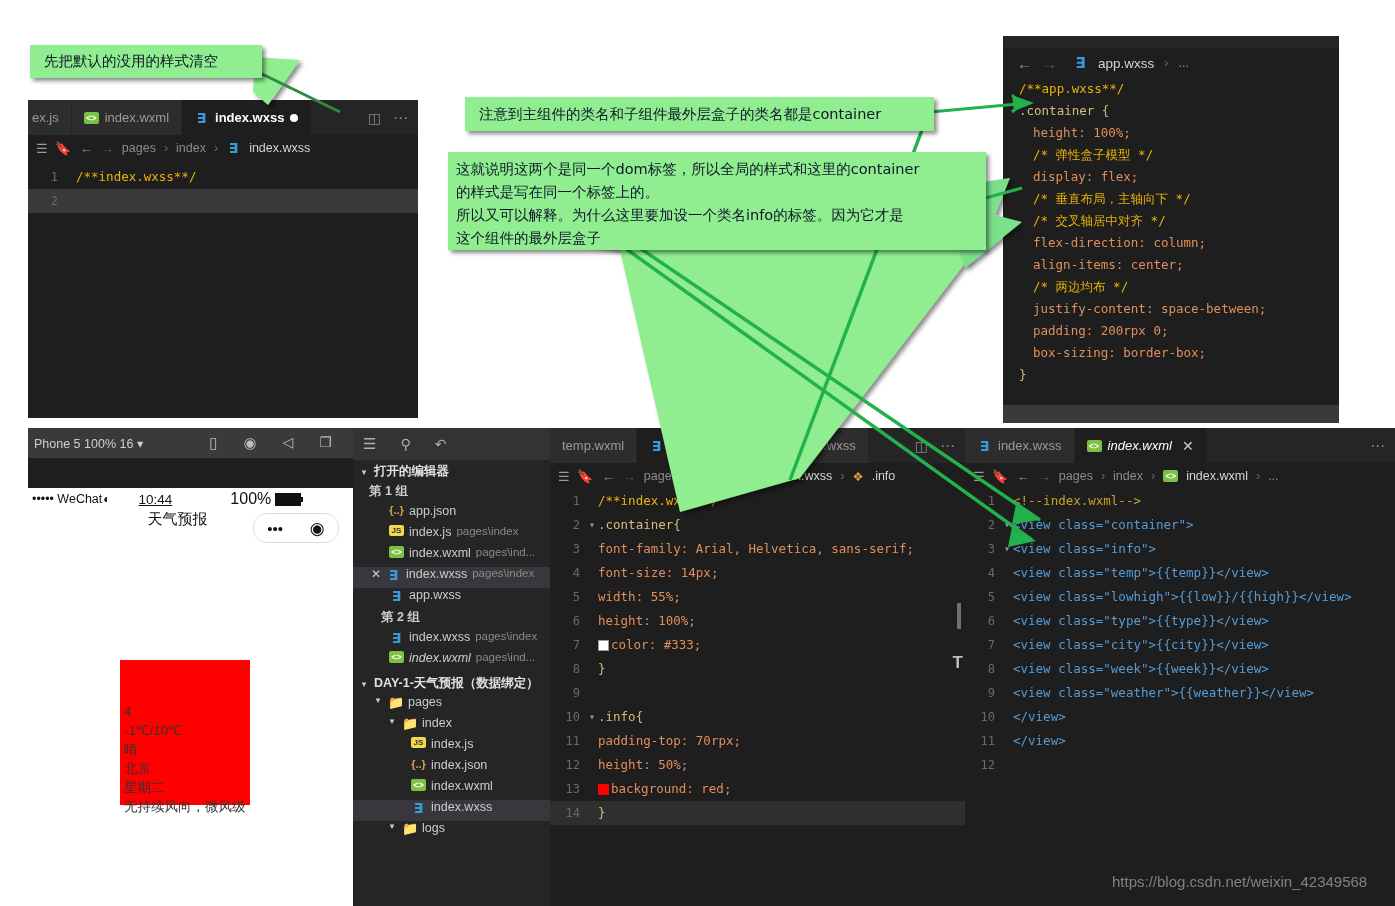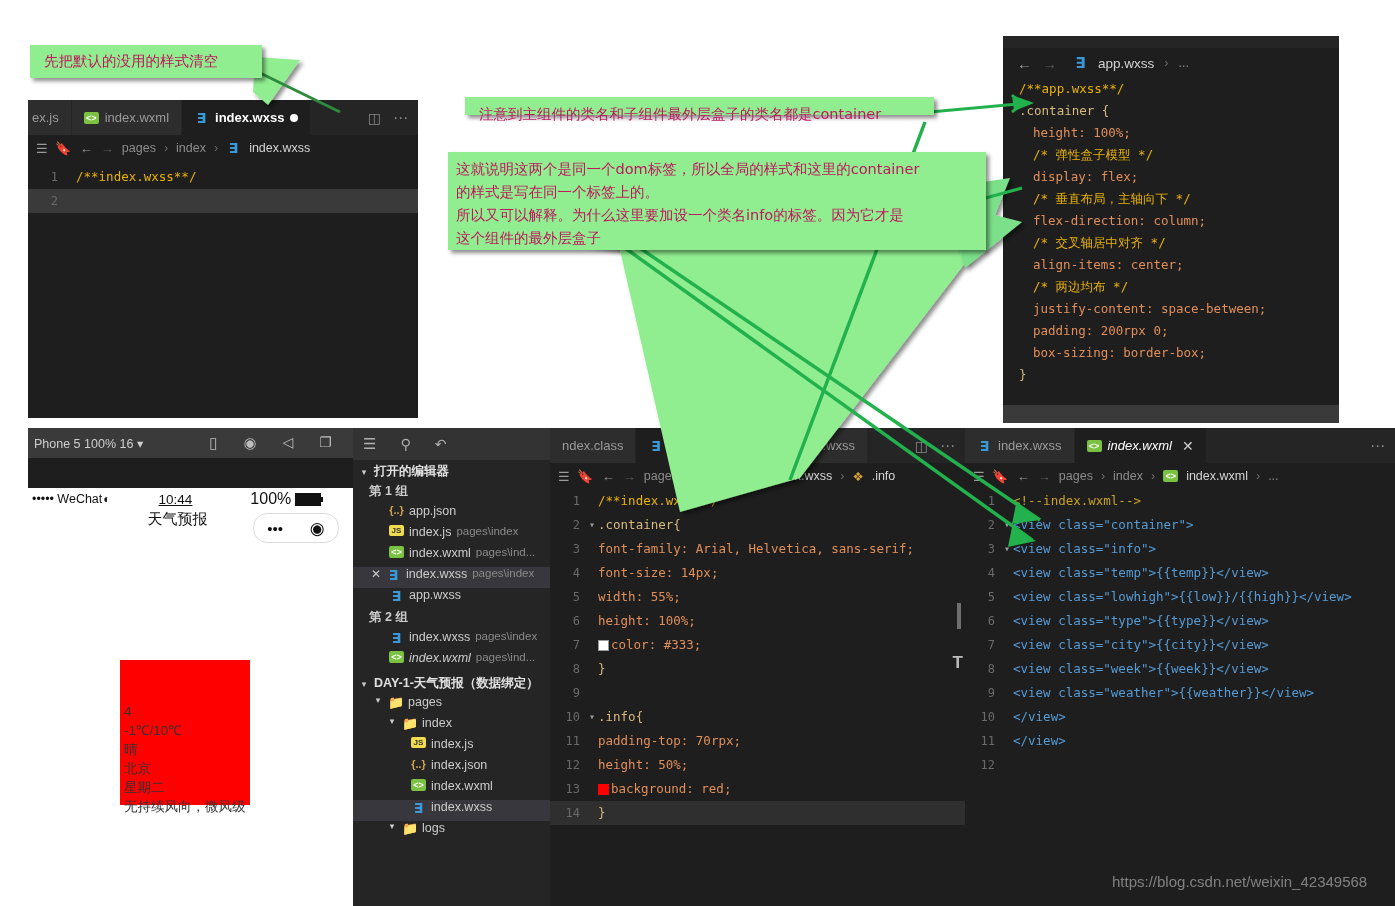--- a/index.html
+++ b/index.html
@@ -65,21 +65,21 @@
   .caret{display:inline-block;width:10px;text-align:center;color:#cccccc;font-size:9px;}
   .fi{display:inline-block;width:15px;text-align:center;font-size:11px;font-weight:bold;}
   .fi-js{background:#f0db4f;color:#333;border-radius:2px;font-size:8px;padding:1px 0;}
   .fi-json{color:#cfa44d;}
   .fi-wxml{background:#7cc242;color:#fff;border-radius:2px;font-size:9px;padding:1px 0;}
   .fi-wxss{color:#3a9ad9;font-style:normal;font-size:14px;}
   .fi-folder{color:#c98a5a;font-size:13px;}
   .fi-folder2{color:#6f8f5f;font-size:13px;}
 
   
-  .callout{position:absolute;background:#90ee90;color:#be185d;font-size:14.5px;line-height:21px;
+  .callout{position:absolute;background:#90ee90;color:#0f172a;font-size:14.5px;line-height:21px;
            box-shadow:3px 3px 4px rgba(0,0,0,.45);padding:8px 12px;white-space:pre;z-index:40;
            font-family:"DejaVu Sans","Liberation Sans",sans-serif;}
   .arrows{position:absolute;left:0;top:0;width:1395px;height:906px;pointer-events:none;z-index:35;}
   .watermark{position:absolute;color:rgba(210,210,210,.55);font-size:15px;z-index:50;white-space:nowrap;}
 </style>
 </head>
 <body>
 
 <div class="root">
 
@@ -151,24 +151,24 @@
       <div class="ln" style="height:22px;padding-left:14px;">
         <span class="txt c-com">/* 弹性盒子模型 */</span>
         </div>
       <div class="ln" style="height:22px;padding-left:14px;">
         <span class="txt c-prop">display: flex;</span>
         </div>
       <div class="ln" style="height:22px;padding-left:14px;">
         <span class="txt c-com">/* 垂直布局，主轴向下 */</span>
         </div>
       <div class="ln" style="height:22px;padding-left:14px;">
+        <span class="txt c-com">/* 交叉轴居中对齐 */</span>
+        </div>
+      <div class="ln" style="height:22px;padding-left:14px;">
         <span class="txt c-prop">flex-direction: column;</span>
-        </div>
-      <div class="ln" style="height:22px;padding-left:14px;">
-        <span class="txt c-com">/* 交叉轴居中对齐 */</span>
         </div>
       <div class="ln" style="height:22px;padding-left:14px;">
         <span class="txt c-prop">align-items: center;</span>
         </div>
       <div class="ln" style="height:22px;padding-left:14px;">
         <span class="txt c-com">/* 两边均布 */</span>
         </div>
       <div class="ln" style="height:22px;padding-left:14px;">
         <span class="txt c-prop">justify-content: space-between;</span>
         </div>
@@ -195,21 +195,21 @@
         <span style="font-size:15px;">◉</span>
         <span style="font-size:14px;">◁</span>
         <span style="font-size:14px;">❐</span>
       </span>
     </div>
     <div style="height:30px;background:#1e1e1e;"></div>
     <div class="phone" style="position:absolute;left:0px;top:60px;width:325px;height:418px;">
       <div class="statusbar">
         <span style="margin-left:4px;font-size:12.5px;">••••• WeChat</span>
         <span style="font-size:12px;margin-left:1px;">◐</span>
-        <span style="margin-left:48px;font-size:13.5px;text-decoration:underline;">10:44</span>
+        <span style="margin-left:28px;font-size:13.5px;text-decoration:underline;">10:44</span>
         <span style="margin-left:58px;font-size:16px;">100%</span>
         <span style="margin-left:4px;display:inline-block;width:24px;height:11px;border:1px solid #111;background:#111;"></span>
         <span style="display:inline-block;width:2px;height:5px;background:#111;"></span>
       </div>
       <div class="navbar">
         <span style="font-size:15px;color:#111;margin-right:26px;">天气预报</span>
         <span class="capsule">
           <span style="font-size:15px;color:#111;">•••</span>
           <span style="font-size:17px;color:#111;">◉</span>
         </span>
@@ -259,21 +259,21 @@
       <span style="font-size:12px;color:#ccc;">✕</span>
       <span class="fi fi-wxss">∃</span>
       <span>index.wxss</span>
       <span class="pathh">pages\index</span>
       </div>
     <div class="row" style="padding-left:36px;">
       <span class="fi fi-wxss">∃</span>
       <span>app.wxss</span>
       </div>
 
-    <div class="row" style="padding-left:16px;font-weight:bold;">
+    <div class="row" style="padding-left:28px;font-weight:bold;">
       <span>第 2 组</span>
       </div>
     <div class="row" style="padding-left:36px;">
       <span class="fi fi-wxss">∃</span>
       <span>index.wxss</span>
       <span class="pathh">pages\index</span>
       </div>
     <div class="row" style="padding-left:36px;">
       <span class="fi fi-wxml">&lt;&gt;</span>
       <span style="font-style:italic;">index.wxml</span>
@@ -313,21 +313,21 @@
     <div class="row" style="padding-left:34px;">
       <span class="caret">▾</span>
       <span class="fi fi-folder2">📁</span>
       <span>logs</span>
       </div>
   </div>
 
   <div class="panel" style="left:550px;top:428px;width:415px;height:478px;">
     <div class="tabbar">
       <div class="tab">
-        <span>ndex.class</span>
+        <span>temp.wxml</span>
       </div>
       <div class="tab active">
         <span class="fi fi-wxss">∃</span>
         <span>index.wxss</span>
         <span class="closex">✕</span>
       </div>
       <div class="tab">
         <span class="fi fi-wxss">∃</span>
         <span>app.wxss</span>
       </div>
@@ -546,21 +546,21 @@
     <line x1="960" y1="205" x2="1022" y2="188" stroke="#22b14c" stroke-width="3"></line>
 
     <line x1="625" y1="248" x2="1032" y2="540" stroke="#22b14c" stroke-width="3.5"></line>
     <polygon points="1036,541 1012,527 1008,547" fill="#22b14c"></polygon>
 
     <path d="M1012,95 L1022,104 L1012,112" fill="none" stroke="#22b14c" stroke-width="3"></path>
   </svg>
 
   <div class="callout" style="left:30px;top:45px;width:218px;height:33px;line-height:33px;padding:0 0 0 14px;">先把默认的没用的样式清空</div>
 
-  <div class="callout" style="left:465px;top:97px;width:455px;height:18px;line-height:34px;padding:0 0 0 14px;">注意到主组件的类名和子组件最外层盒子的类名都是container</div>
+  <div class="callout" style="left:465px;top:97px;width:455px;height:34px;line-height:34px;padding:0 0 0 14px;">注意到主组件的类名和子组件最外层盒子的类名都是container</div>
 
   <div class="callout" style="left:448px;top:152px;width:530px;height:92px;padding:6px 0 0 8px;line-height:23px;">这就说明这两个是同一个dom标签，所以全局的样式和这里的container
 的样式是写在同一个标签上的。
 所以又可以解释。为什么这里要加设一个类名info的标签。因为它才是
 这个组件的最外层盒子</div>
 
   <div class="watermark" style="left:1112px;top:873px;">https://blog.csdn.net/weixin_42349568</div>
 
 </div>
 

